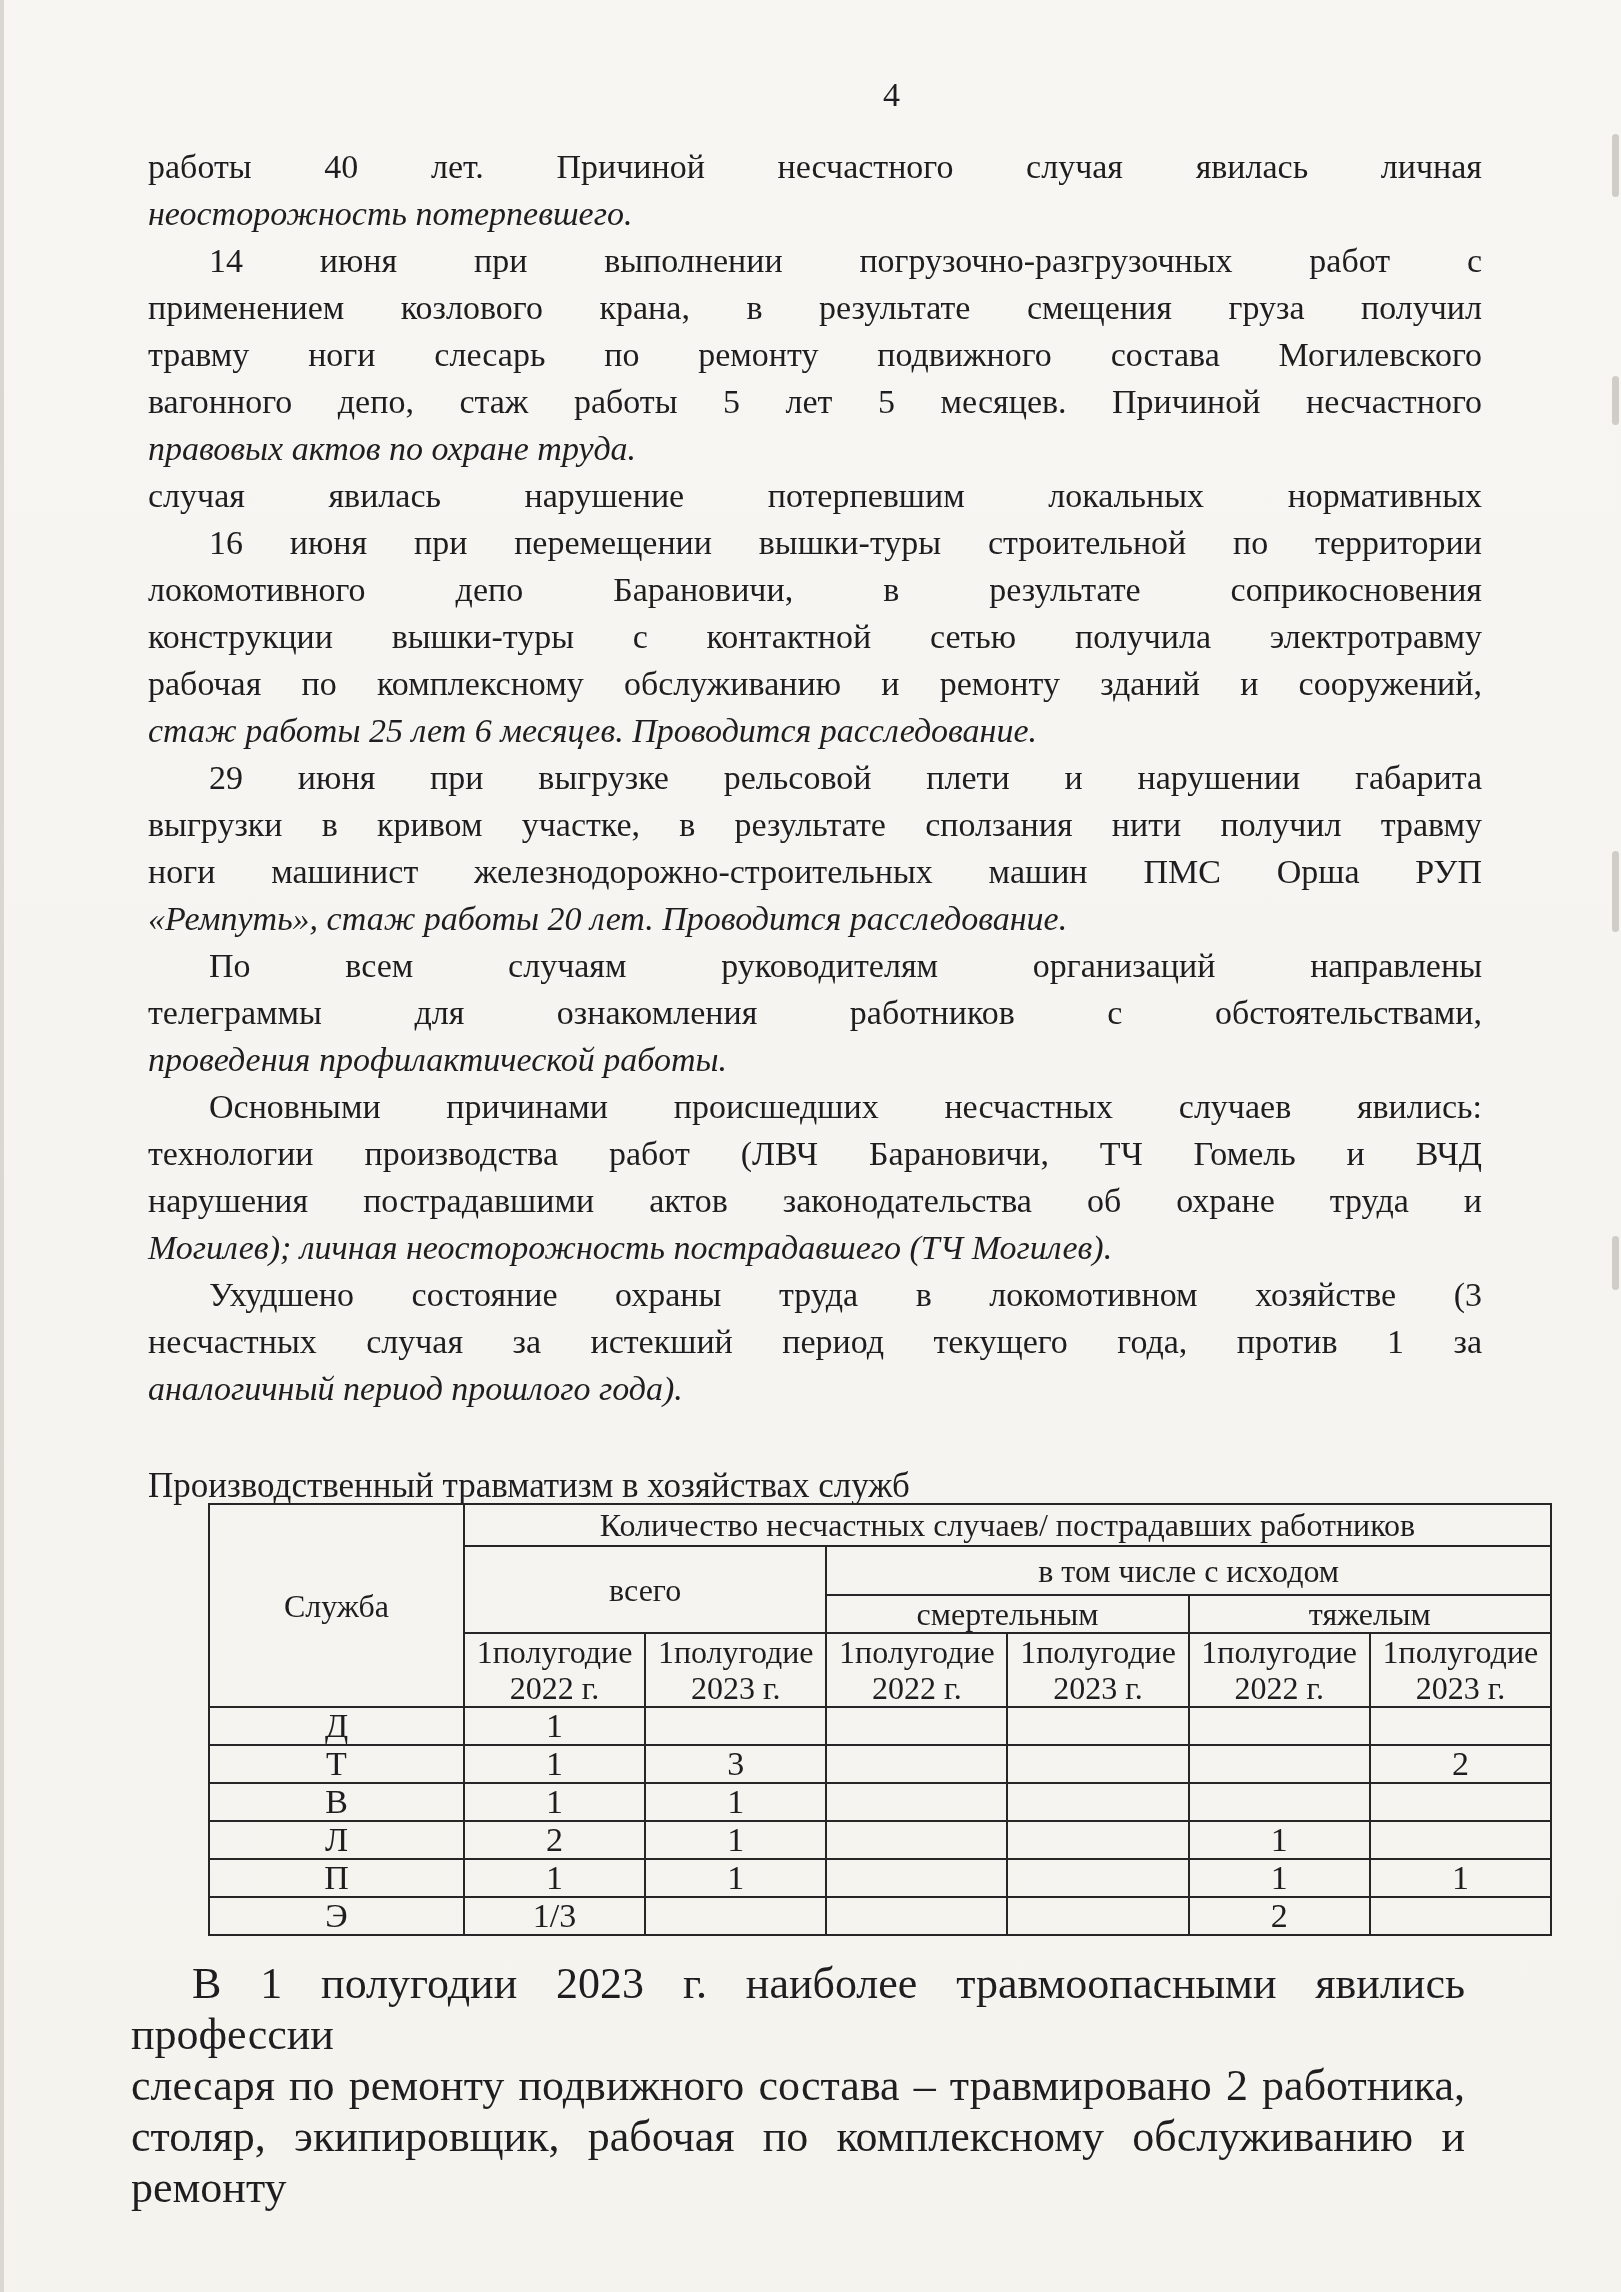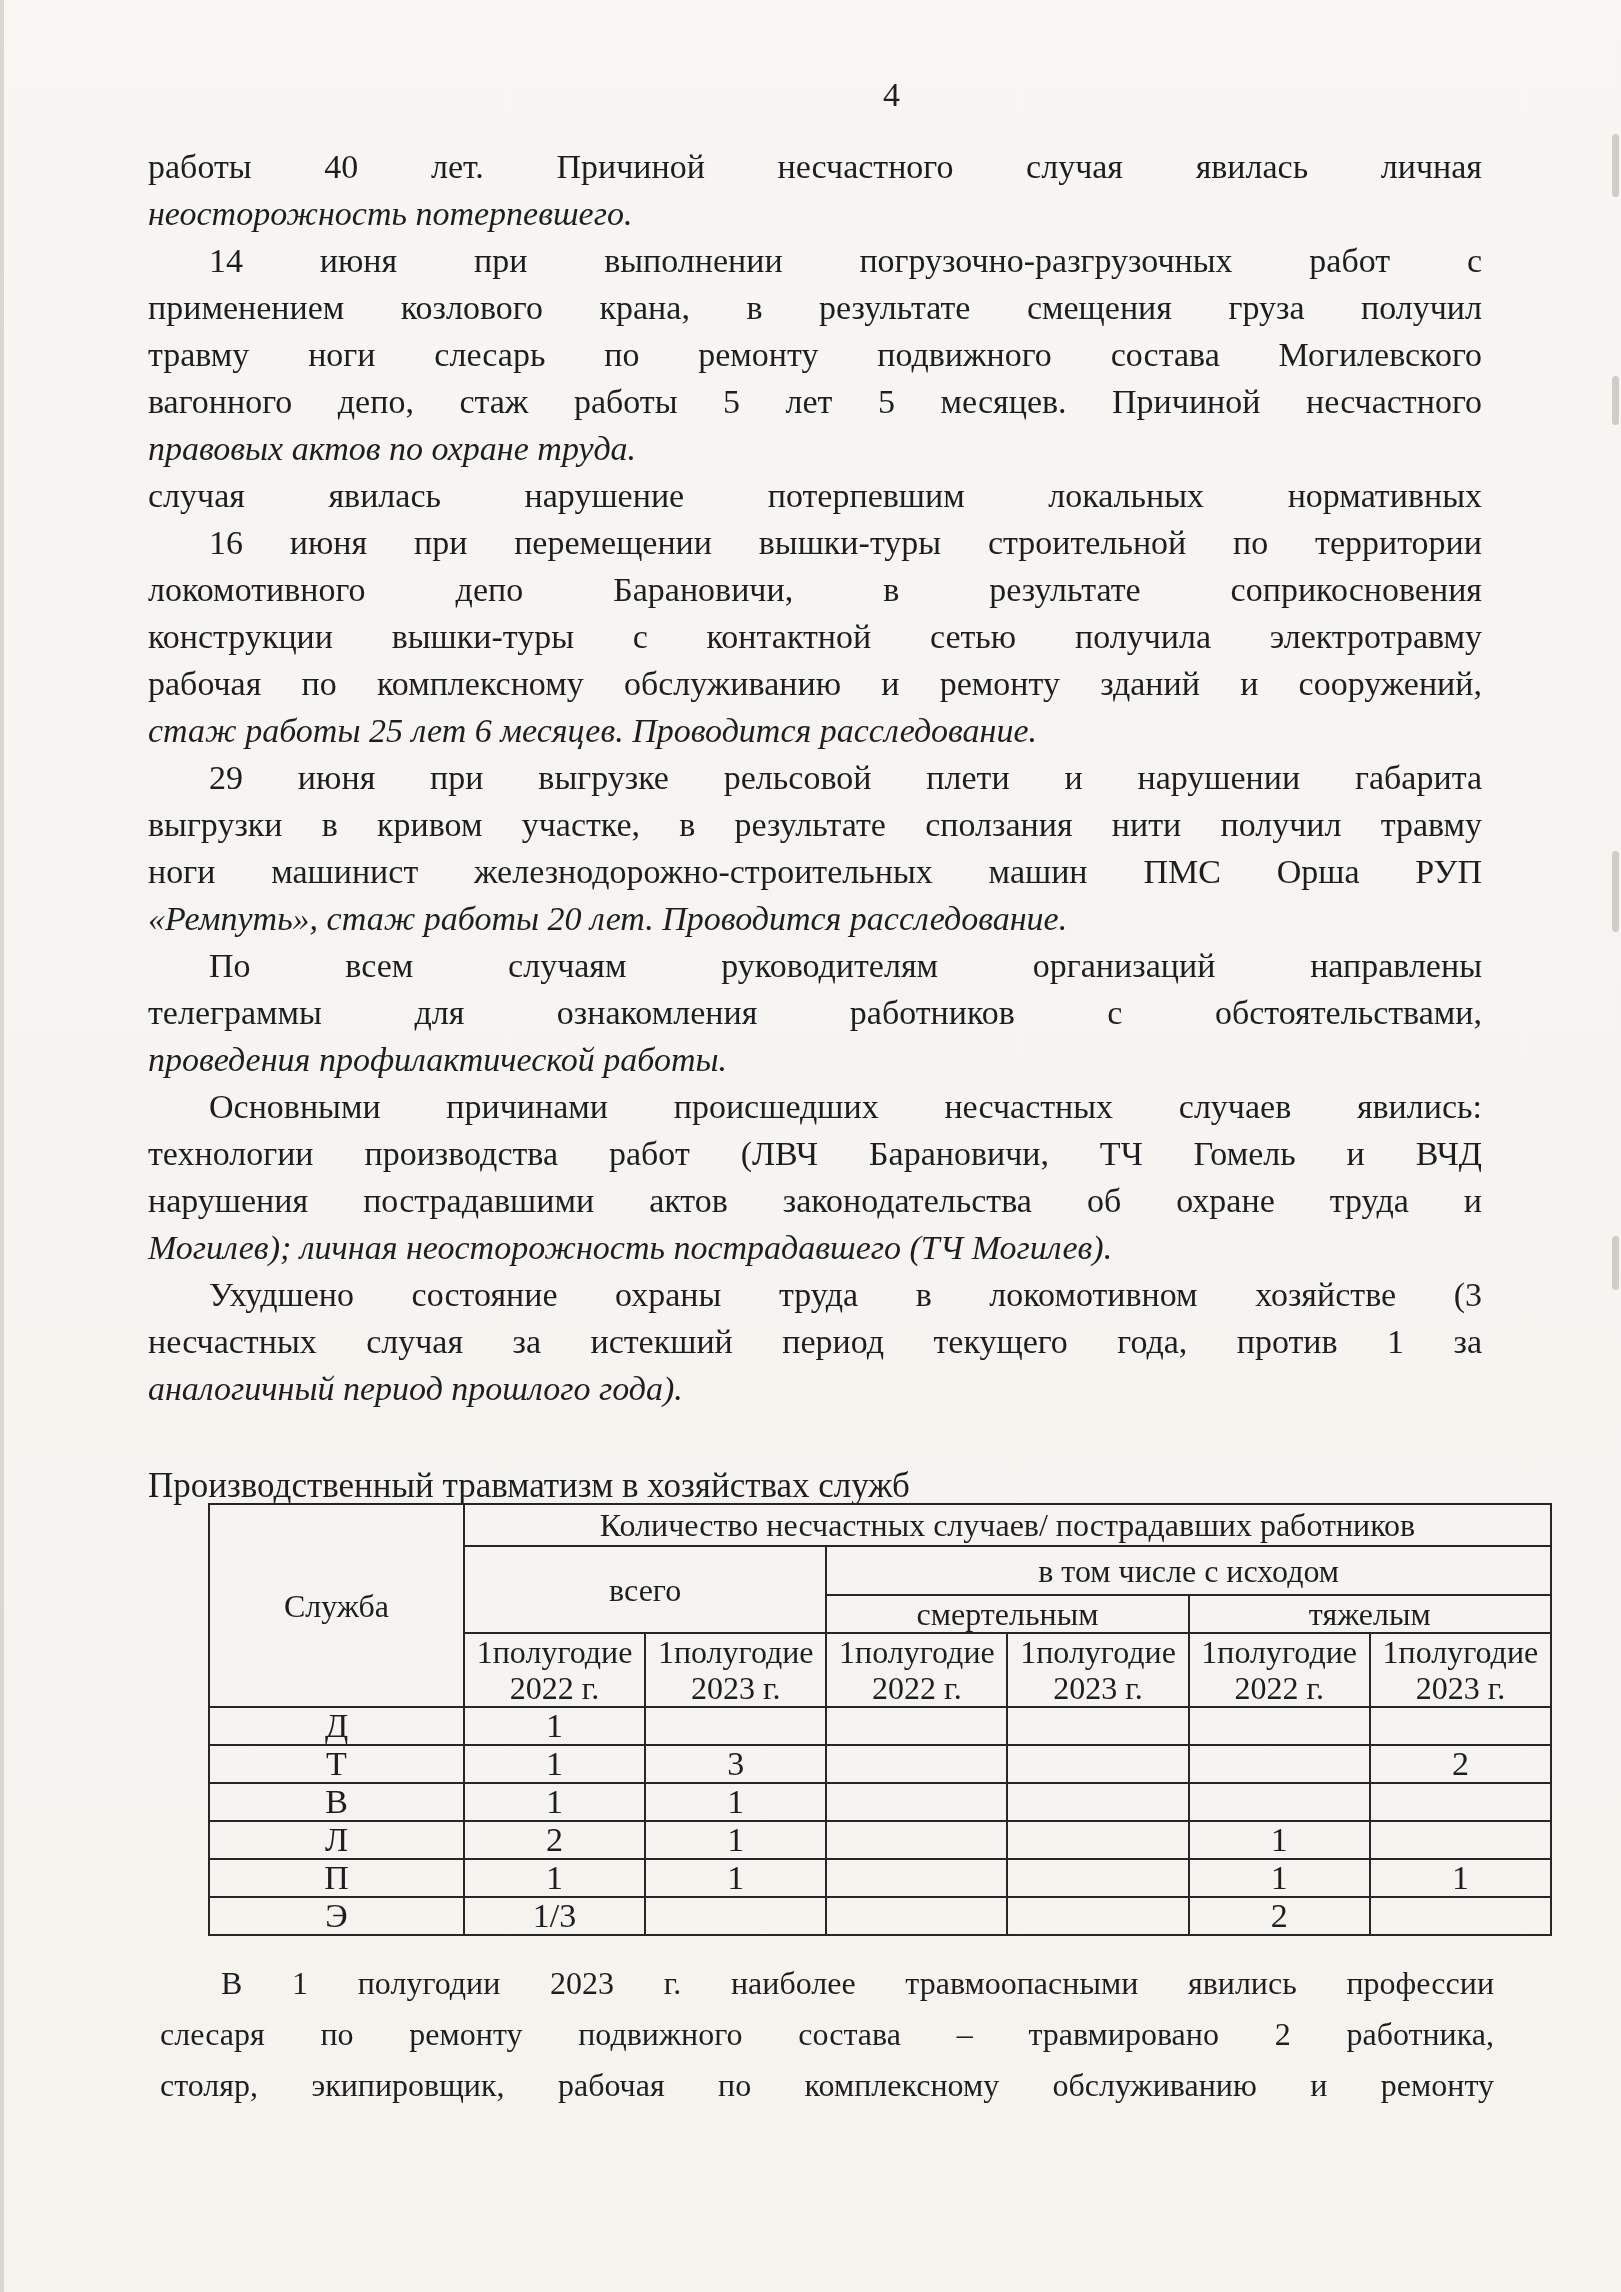--- a/index.html
+++ b/index.html
@@ -83,24 +83,24 @@
   tr.r1 { height: 42px; }
   tr.r2 { height: 49px; }
   tr.r3 { height: 33px; margin-left: 30px; }
   tr.r4 { height: 64px; }
   tr.rdata { height: 38px; }
   td.service-h { font-size: 34px; }
   td.period { padding: 1.8px 3.6px; line-height: 34px; margin-left: 36px; }
   tr.rdata td { font-size: 34px; line-height: 34px; }
   .closing {
     position: absolute;
-    left: 160px;
+    left: 131px;
     top: 1958px;
     width: 1334px;
-    font-size: 32px;
+    font-size: 44px;
     line-height: 51px;
   }
 </style>
 </head>
 <body>
 
 <div class="sheet">
 
   <div class="left-edge"></div>
   <div class="edge-mark" style="top:134px;height:63px;"></div>

